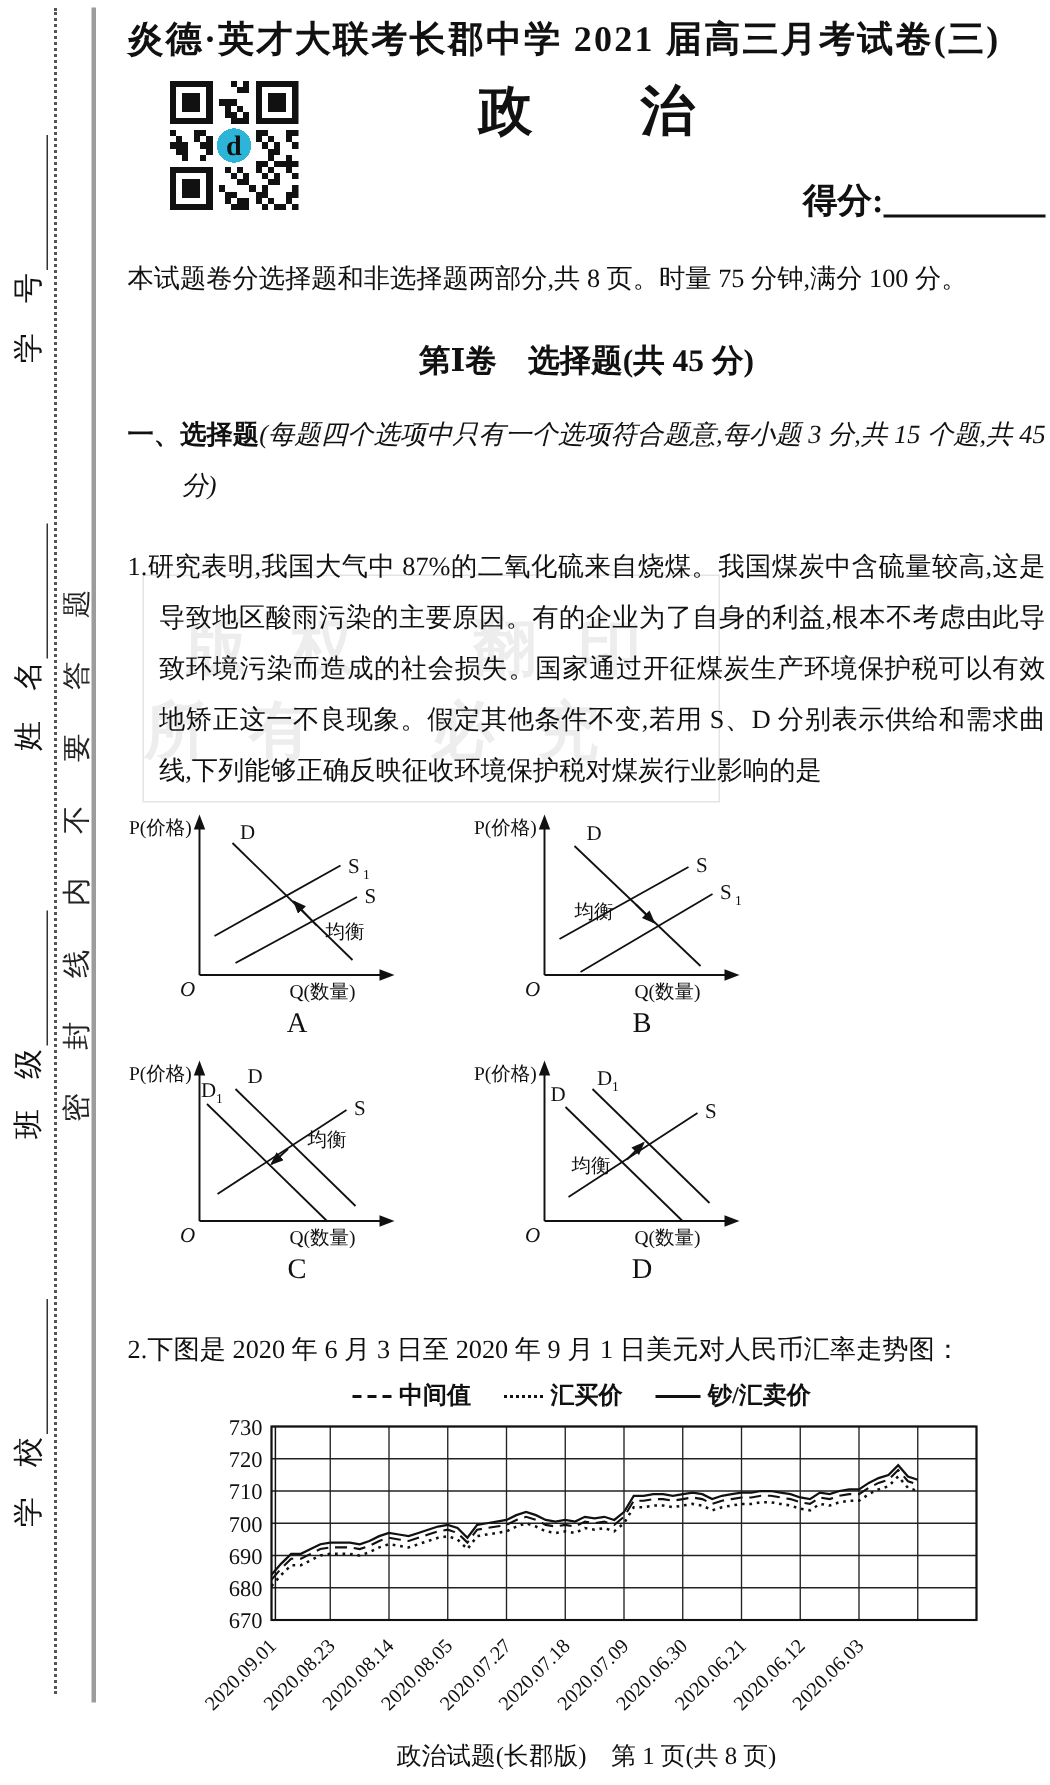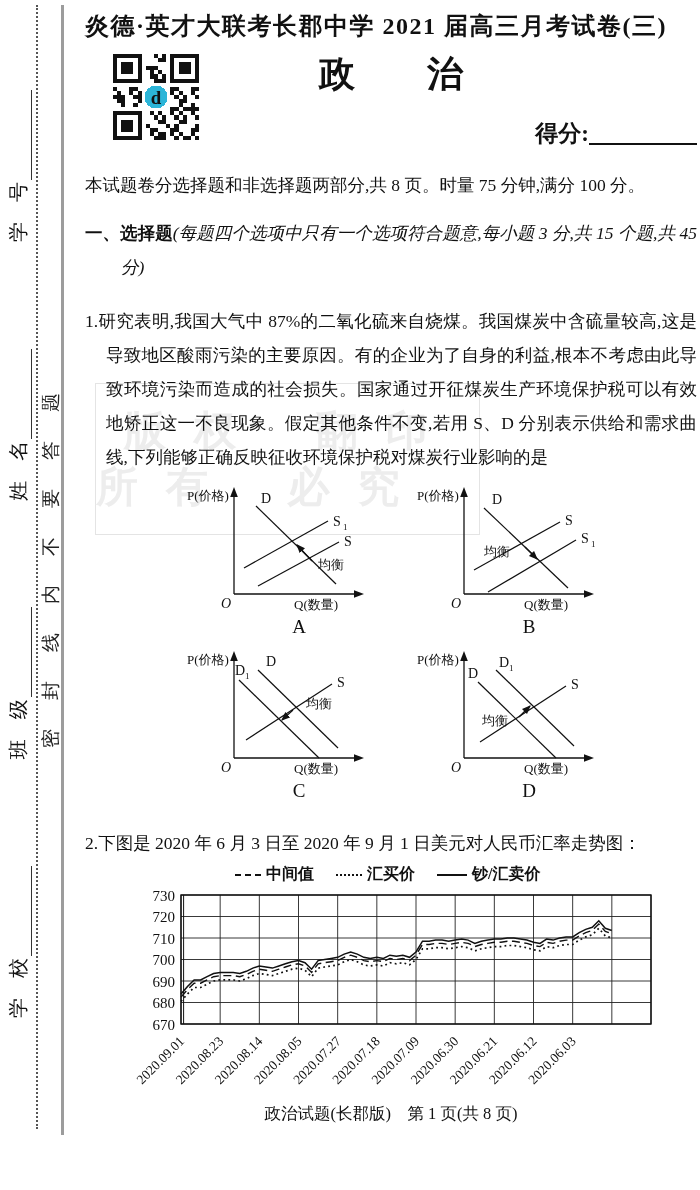--- a/index.html
+++ b/index.html
@@ -40,21 +40,21 @@
   .score-blank{display:inline-block;width:108px;border-bottom:2px solid #111;height:1em;vertical-align:-4px;}
   .intro{font-size:17.5px;margin-top:23px;line-height:26px;}
   .section-heading{text-align:center;font-size:21px;font-weight:bold;margin-top:28px;}
   .instruction{margin-top:18px;font-size:17.5px;line-height:34px;padding-left:36px;text-indent:-36px;text-align:justify;}
   .instruction .lead{font-weight:bold;}
   .instruction .body-kai{font-style:italic;}
   .q{font-size:17.5px;line-height:34px;text-align:justify;padding-left:21px;text-indent:-21px;margin:0;}
   .q1{margin-top:20px;}
   .q2{margin-top:24px;}
   
-  .diagram-row{display:flex;gap:4px;margin-left:101px;margin-top:4px;}
+  .diagram-row{display:flex;gap:4px;margin-top:4px;}
   .diagram{width:226px;}
   .diagram svg{display:block;}
   .caption{text-align:center;font-size:19px;margin-top:-2px;line-height:22px;}
   .ax{stroke:#111;stroke-width:1.3;}
   .cv{stroke:#111;stroke-width:1.2;}
   .ah{fill:#111;}
   text{fill:#111;font-family:"Liberation Serif","DejaVu Serif",serif;}
   .t13{font-size:13px;}
   .t14{font-size:14px;}
   .t9{font-size:9px;}
@@ -210,20 +210,21 @@
   </div>
 
   <div class="subject-title">政　　治</div>
 
   <div class="score-row">
     <span>得分:</span><span class="score-blank"></span>
   </div>
 
   <div class="intro">本试题卷分选择题和非选择题两部分,共 8 页。时量 75 分钟,满分 100 分。</div>
 
+  <div class="section-heading">第Ⅰ卷　选择题(共 45 分)</div>
 
   <div class="instruction">
     <span class="lead">一、选择题</span><span class="body-kai">(每题四个选项中只有一个选项符合题意,每小题 3 分,共 15 个题,共 45 分)</span>
   </div>
 
   <p class="q q1">
     <span>1.</span><span>研究表明,我国大气中 87%的二氧化硫来自烧煤。我国煤炭中含硫量较高,这是导致地区酸雨污染的主要原因。有的企业为了自身的利益,根本不考虑由此导致环境污染而造成的社会损失。国家通过开征煤炭生产环境保护税可以有效地矫正这一不良现象。假定其他条件不变,若用 S、D 分别表示供给和需求曲线,下列能够正确反映征收环境保护税对煤炭行业影响的是</span>
   </p>
 
   <div class="diagram-row">

